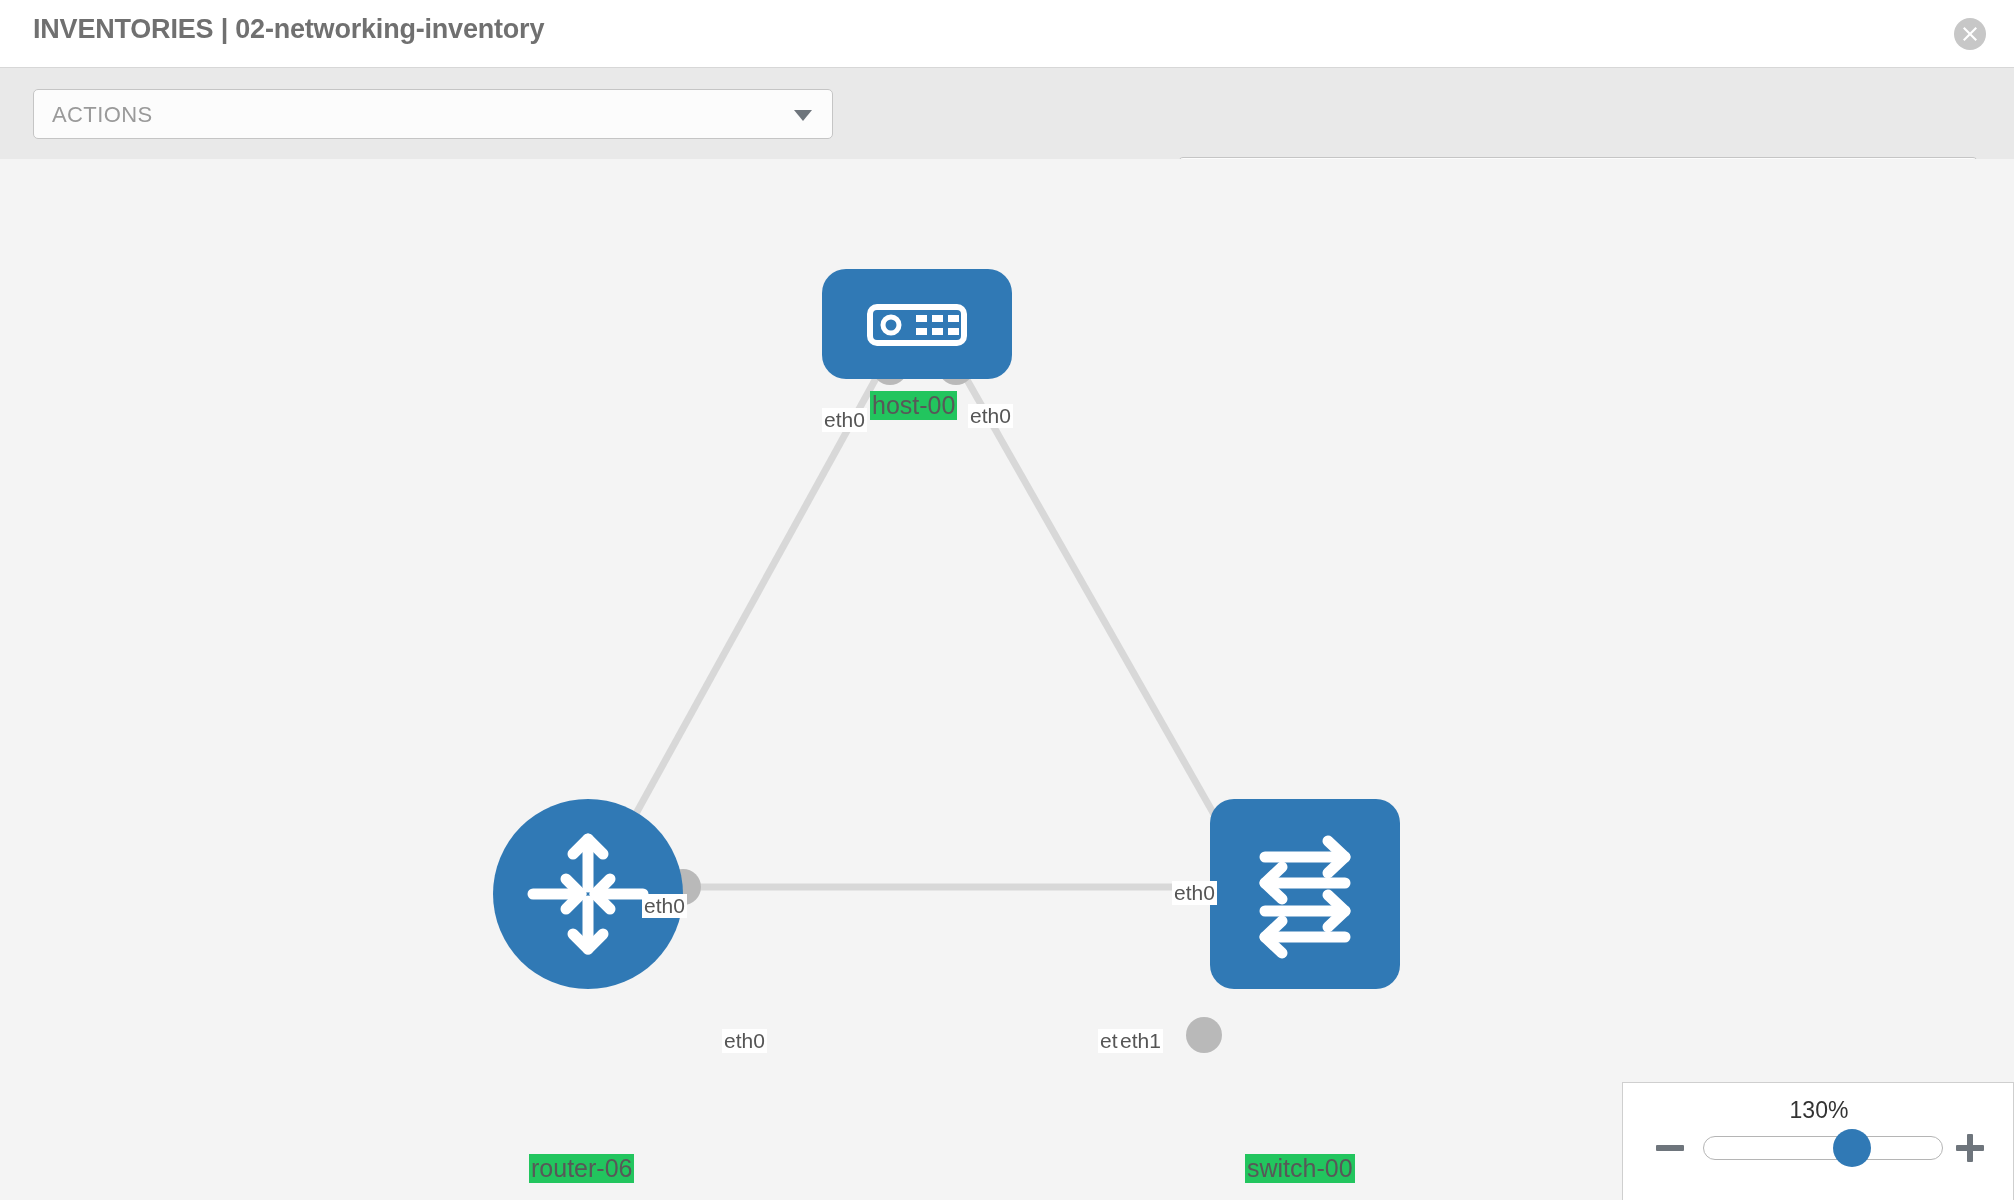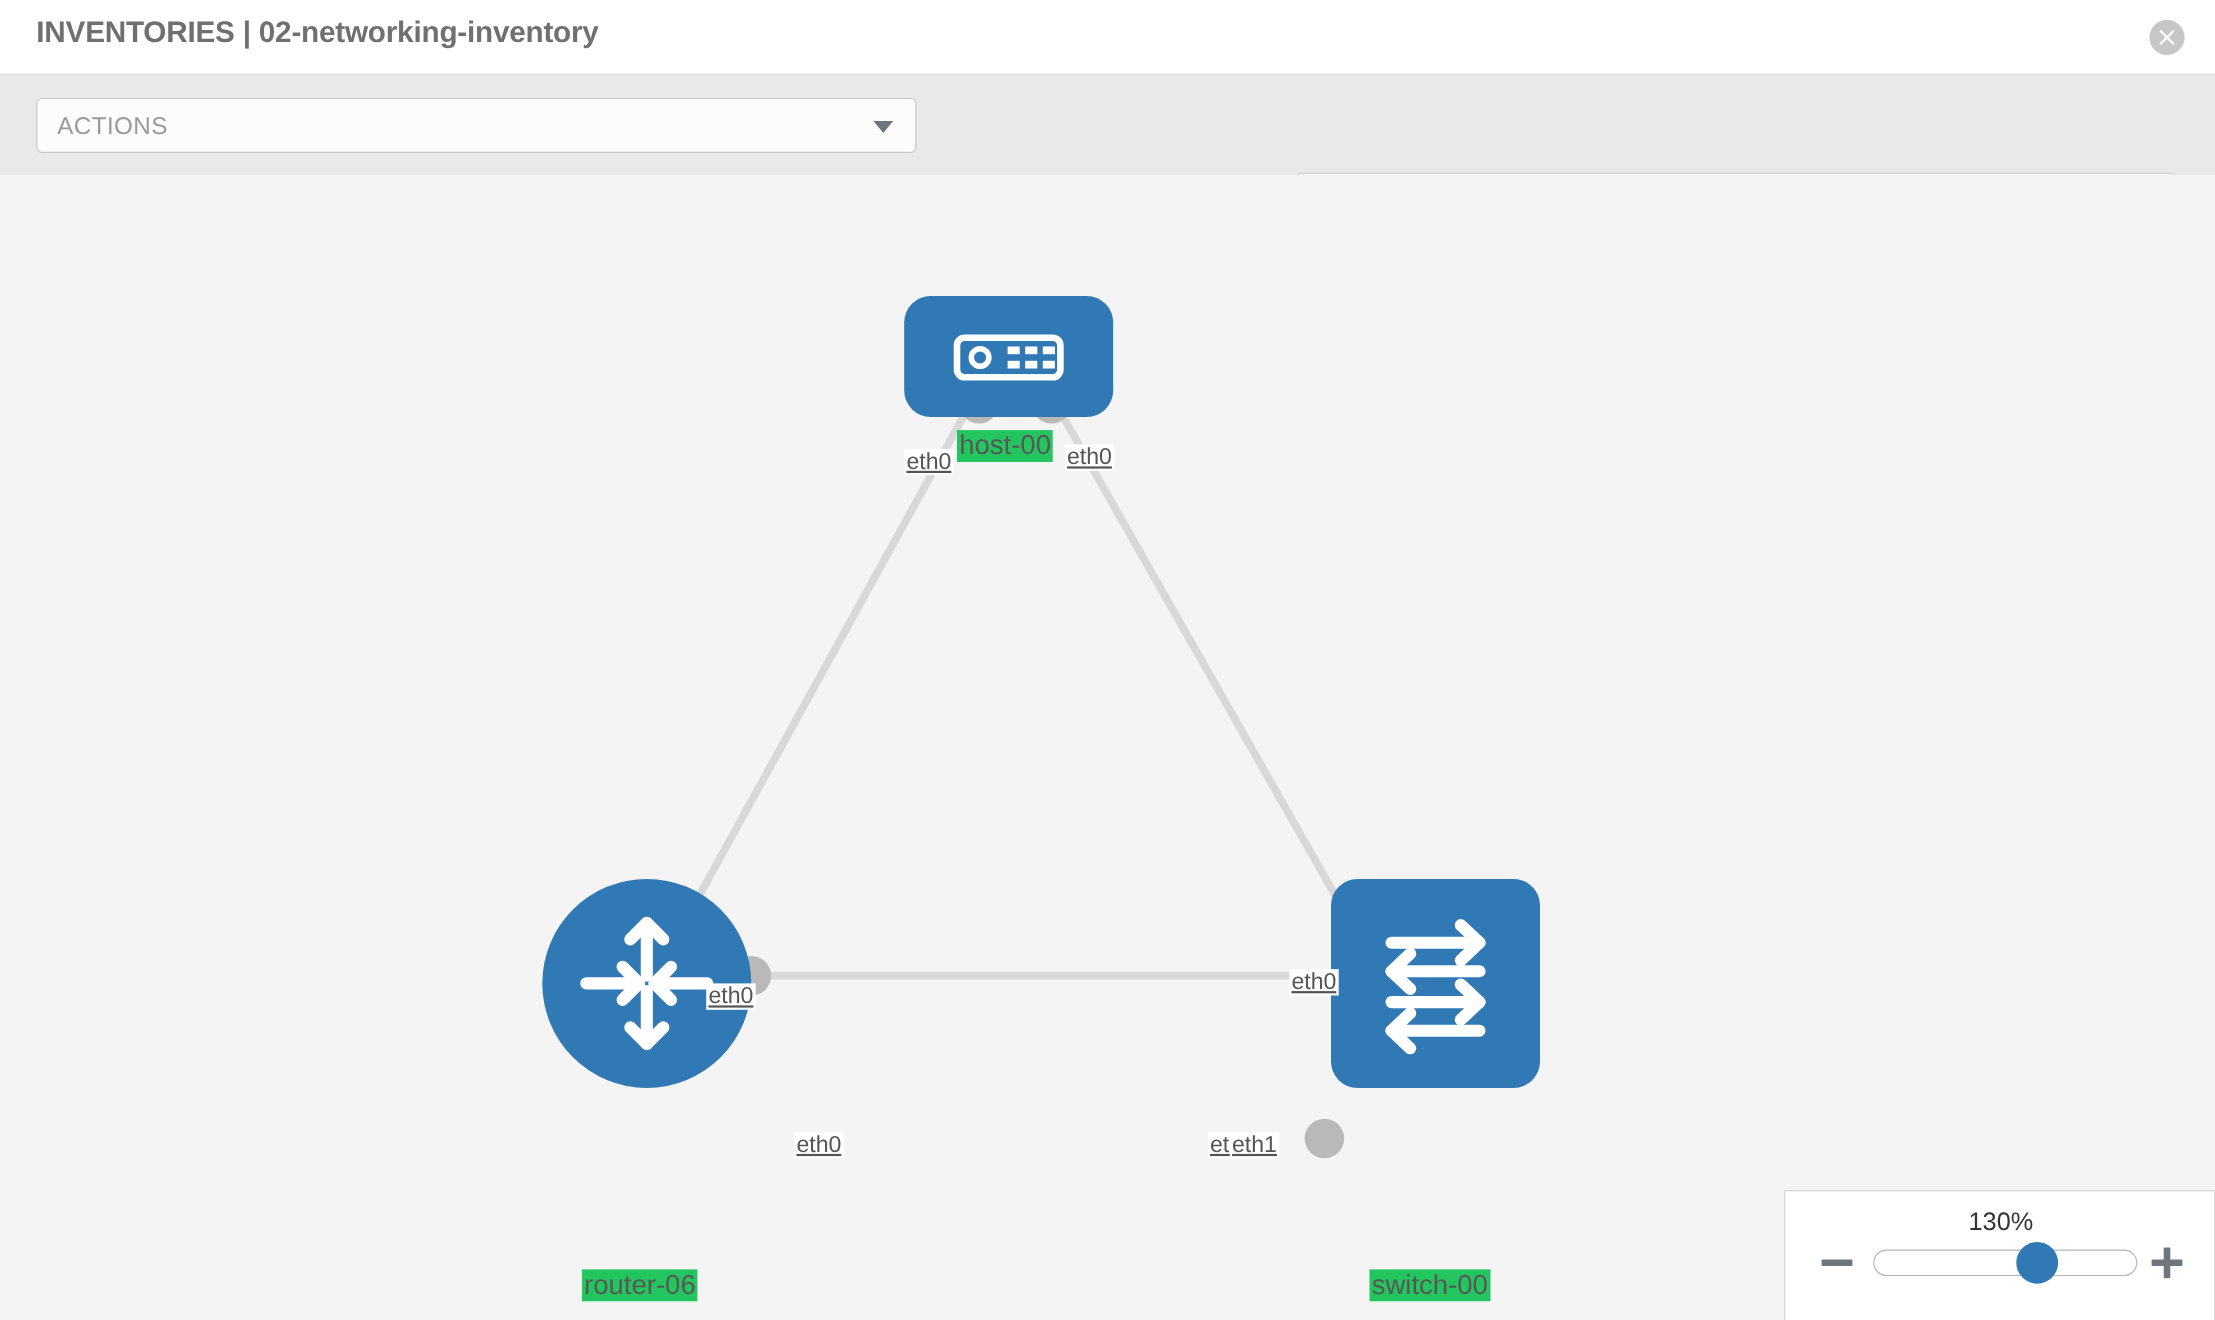--- a/index.html
+++ b/index.html
@@ -148,21 +148,20 @@
   }
 
   .iface-label {
     position: absolute;
     font-size: 21px;
     color: #555555;
     background: #ffffff;
     white-space: nowrap;
     padding: 0 2px;
     line-height: 1.15;
-    text-decoration: underline;
   }
 
   
   .zoom-panel {
     position: absolute;
     left: 1622px; top: 1082px;
     width: 392px; height: 126px;
     background: #ffffff;
     border: 1px solid #cfcfcf;
   }

